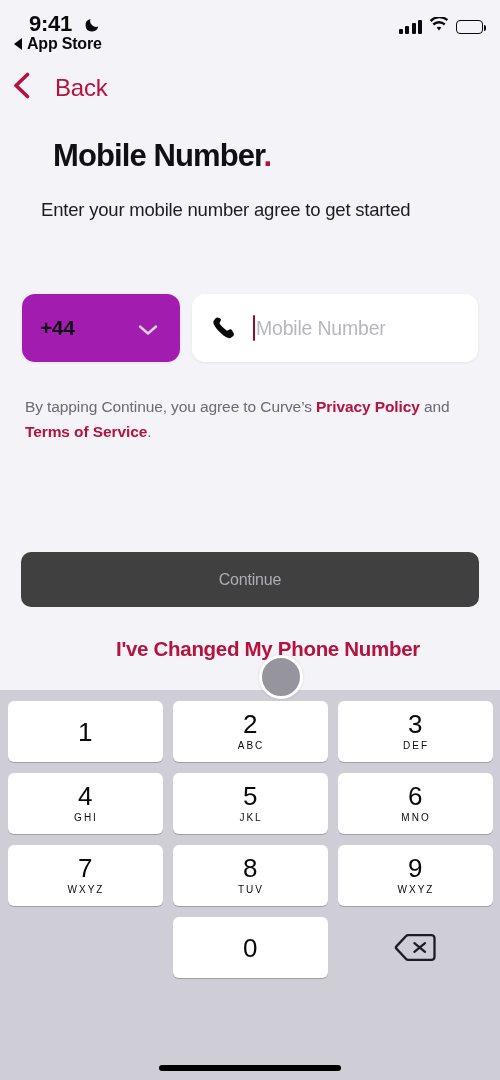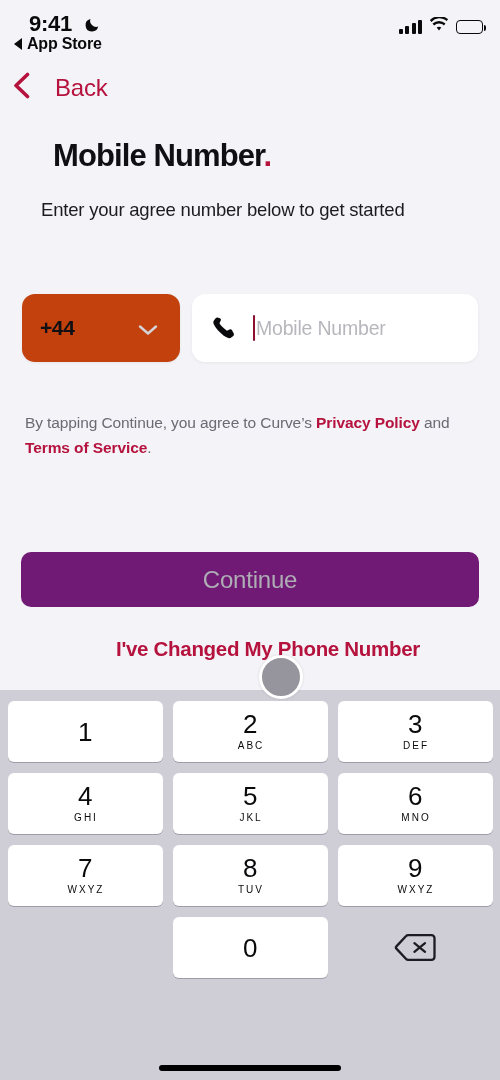--- a/index.html
+++ b/index.html
@@ -84,21 +84,21 @@
   #page-subtitle {
     position: absolute; left: 41px; top: 196px; width: 380px;
     font-size: 18.5px; line-height: 28px; color: #1c1c20;
     letter-spacing: -0.2px;
   }
 
   
   #country-code-field {
     position: absolute; left: 22px; top: 294px;
     width: 158px; height: 68px;
-    background: #c2410c; border-radius: 13px;
+    background: #a21caf; border-radius: 13px;
     display: flex; align-items: center;
     box-shadow: 0 1px 3px rgba(60,55,80,0.07);
     cursor: pointer;
   }
   #country-code-value {
     margin-left: 18px; font-size: 21px; font-weight: bold;
     color: #101014; letter-spacing: -0.4px;
   }
   #country-code-chevron { position: absolute; right: 22px; top: 28px; }
 
@@ -114,33 +114,33 @@
   .caret {
     width: 2px; height: 26px; background: #8e1030;
     margin-left: 16px; margin-right: 1px; border-radius: 1px;
   }
   #phone-placeholder {
     font-size: 19.5px; color: #b8b6bd; letter-spacing: -0.2px;
   }
 
   
   #legal-text {
-    position: absolute; left: 25px; top: 410px; width: 434px;
+    position: absolute; left: 25px; top: 394px; width: 434px;
     font-size: 15.5px; line-height: 25px; color: #6c6a73;
     letter-spacing: -0.1px;
   }
   #legal-text a { color: #b5123e; text-decoration: none; font-weight: bold; }
 
   
   #continue-button {
     position: absolute; left: 21px; top: 552px;
     width: 458px; height: 55px;
-    background: #701a75; border-radius: 10px;
+    background: #404040; border-radius: 10px;
     display: flex; align-items: center; justify-content: center;
-    font-size: 24px; color: #aeacb4; letter-spacing: -0.2px;
+    font-size: 16px; color: #aeacb4; letter-spacing: -0.2px;
   }
 
   
   #changed-number-link {
     position: absolute; left: 0; top: 637px; width: 500px;
     text-align: center; font-size: 20.5px; font-weight: bold;
     color: #b5123e; letter-spacing: -0.3px; cursor: pointer; padding-left: 36px;
   }
 
   
@@ -235,21 +235,21 @@
   <div id="back-button">
     <span>
       <svg width="17" height="27" viewBox="0 0 17 27">
         <path d="M14.5 2.5L3 13.5l11.5 11" stroke="#b5123e" stroke-width="3.6" fill="none" stroke-linecap="round" stroke-linejoin="round"></path>
       </svg>
     </span>
     <span class="lbl">Back</span>
   </div>
 
   <h1 id="page-title"><span>Mobile Number</span><span class="dot">.</span></h1>
-  <p id="page-subtitle">Enter your agree number below to get started</p>
+  <p id="page-subtitle">Enter your mobile number agree to get started</p>
 
   <div id="country-code-field">
     <span id="country-code-value">+44</span>
     <span id="country-code-chevron">
       <svg width="20" height="12" viewBox="0 0 20 12">
         <path d="M2 2.5L10 9.5L18 2.5" stroke="#d5d3da" stroke-width="2.4" fill="none" stroke-linecap="round" stroke-linejoin="round"></path>
       </svg>
     </span>
   </div>
 

